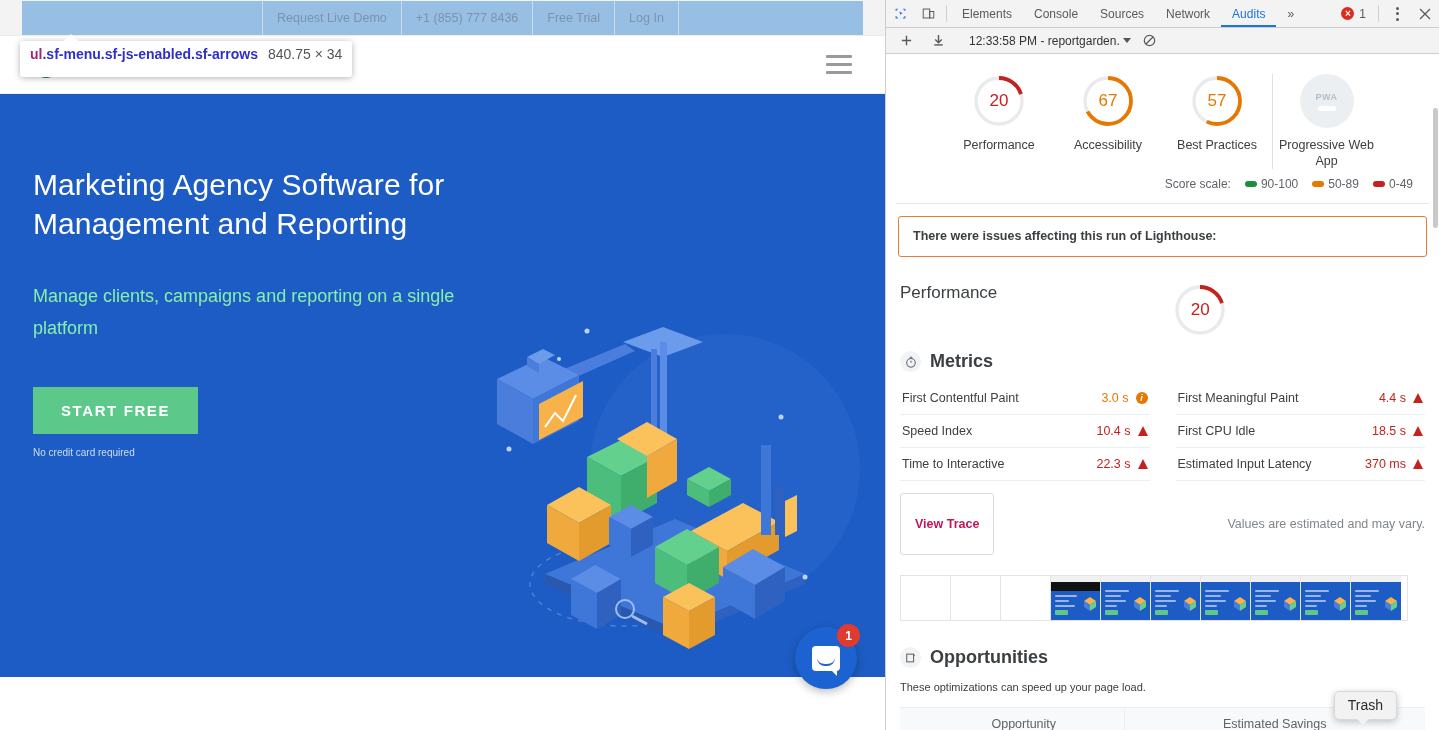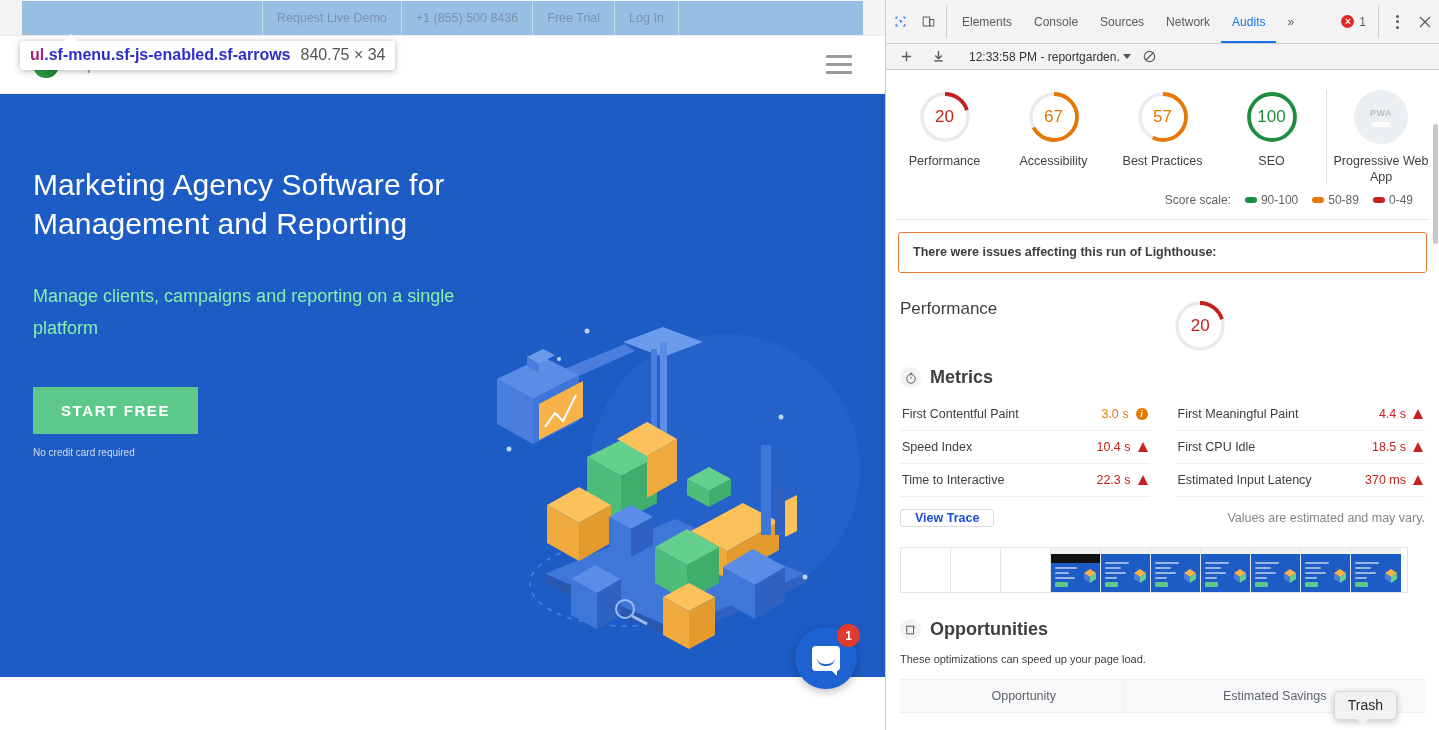--- a/index.html
+++ b/index.html
@@ -45,23 +45,23 @@
     background: linear-gradient(135deg,#4caf50 0%,#2f9e44 55%,#1b7a30 100%);
     box-shadow: inset 0 0 0 1px rgba(0,0,0,0.06);
   }
   .logo-text { font-size: 15px; color: #7f8c8d; letter-spacing: .3px; font-weight: 700; opacity:.75;}
   .hamburger { display: flex; flex-direction: column; gap: 5px; cursor: pointer; }
   .hamburger span { display: block; width: 26px; height: 3px; background: #9a9a9a; border-radius: 1px; }
 
   
   .inspect-tip {
     position: absolute; left: 20px; top: 41px; z-index: 40;
-    background: #fff; border-radius: 3px; padding: 5px 10px 6px 10px;
+    background: #fff; border-radius: 3px; padding: 5px 10px 15px 10px;
     box-shadow: 0 1px 6px rgba(0,0,0,0.30);
-    font-size: 16px; white-space: nowrap;
+    font-size: 14px; white-space: nowrap;
     display: flex; align-items: baseline; gap: 10px;
   }
   .inspect-tip .sel-tag { color: #a4237b; font-weight: 700; }
   .inspect-tip .sel-cls { color: #2e2ec9; font-weight: 700; }
   .inspect-tip .dims { color: #555; font-weight: 400; }
   .inspect-tip::before {
     content: ""; position: absolute; left: 44px; top: -7px;
     border-left: 7px solid transparent; border-right: 7px solid transparent;
     border-bottom: 7px solid #fff;
   }
@@ -109,21 +109,21 @@
   }
   .page-footer { position: absolute; left:0; right:0; bottom:0; height: 22px; background: #fff; }
 
   
   .devtools {
     width: 554px; height: 730px; background: #fff;
     border-left: 1px solid #cdcdcd; display: flex; flex-direction: column;
     position: relative;
   }
   .dt-tabbar {
-    height: 44px; display: flex; align-items: stretch; background: #f3f3f3;
+    height: 28px; display: flex; align-items: stretch; background: #f3f3f3;
     border-bottom: 1px solid #cdcdcd; font-size: 12px; color: #5a5a5a;
   }
   .dt-iconbtn {
     width: 28px; display: flex; align-items: center; justify-content: center; cursor: pointer;
   }
   .dt-sep { width: 1px; background: #d0d0d0; margin: 5px 4px; }
   .dt-tab {
     display: flex; align-items: center; padding: 0 11px; cursor: pointer; color: #5a5a5a;
   }
   .dt-tab.active { color: #1a73e8; box-shadow: inset 0 -2px 0 #1a73e8; }
@@ -201,22 +201,22 @@
   }
   .metric .val { display: flex; align-items: center; gap: 7px; }
   .m-red { color: #c5221f; }
   .m-orange { color: #e67700; }
   .tri { width: 0; height: 0; border-left: 5.5px solid transparent; border-right: 5.5px solid transparent;
          border-bottom: 10px solid #c5221f; position: relative; }
   .info-dot { width: 12px; height: 12px; border-radius: 50%; background: #e67700; color:#fff;
               font-size: 9px; display:flex; align-items:center; justify-content:center; font-weight:700;}
   .metrics-foot { display: grid; grid-template-columns: 1fr 1fr; column-gap: 26px; align-items: center; margin-top: 12px; }
   .trace-btn {
-    background: #fff; border: 1px solid #dadce0; border-radius: 3px; color: #1d4ed8;
-    font-size: 12.5px; font-weight: 700; padding: 1px 14px; cursor: pointer; justify-self: start;
+    background: #fff; border: 1px solid #dadce0; border-radius: 3px; color: #be185d;
+    font-size: 12.5px; font-weight: 700; padding: 23px 14px; cursor: pointer; justify-self: start;
     font-family: inherit;
   }
   .est-note { font-size: 12.5px; color: #80868b; text-align: right; }
 
   .filmstrip { display: flex; margin-top: 20px; border: 1px solid #e4e4e4; width: 508px; }
   .frame { width: 50px; height: 44px; border-right: 1px solid #e4e4e4; background: #fff; overflow: hidden; position: relative; }
   .frame:last-child { border-right: 0; }
   .frame.shot { background: #1d5cc4; }
   .frame .chrome-bar { position: absolute; top:0; left:0; right:0; height: 6px; background: #f1f1f1; }
   .frame .blk { position:absolute; top:6px; left:0; right:0; height: 9px; background:#111; }
@@ -255,21 +255,21 @@
 <body>
 
 <div class="screen">
 
   <div class="page">
 
     <div class="topbar">
       <div class="inspect-highlight"></div>
       <nav class="topnav">
         <a>Request Live Demo</a>
-        <a>+1 (855) 500 8436</a>
+        <a>+1 (855) 777 8436</a>
         <a>Free Trial</a>
         <a>Log In</a>
       </nav>
     </div>
 
     <div class="header">
       <div class="logo">
         <div class="logo-mark"></div>
         <div class="logo-text">ReportGarden</div>
       </div>
@@ -472,30 +472,20 @@
         </div>
         <div class="gauge">
           <div class="gauge-ring">
             <svg width="54" height="54" viewBox="0 0 54 54">
               <circle cx="27" cy="27" r="23" fill="none" stroke="#e8eaed" stroke-width="3.4"></circle>
               <circle cx="27" cy="27" r="23" fill="none" stroke="#e67700" stroke-width="3.8" stroke-dasharray="82.4 62.1" stroke-linecap="butt" transform="rotate(-90 27 27)"></circle>
             </svg>
             <div class="gauge-num" style="color:#e67700">57</div>
           </div>
           <div class="gauge-label">Best Practices</div>
-        </div>
-        <div class="gauge">
-          <div class="gauge-ring">
-            <svg width="54" height="54" viewBox="0 0 54 54">
-              <circle cx="27" cy="27" r="23" fill="none" stroke="#e8eaed" stroke-width="3.4"></circle>
-              <circle cx="27" cy="27" r="23" fill="none" stroke="#1e8e3e" stroke-width="3.8" stroke-dasharray="144.5 0" transform="rotate(-90 27 27)"></circle>
-            </svg>
-            <div class="gauge-num" style="color:#1e8e3e">100</div>
-          </div>
-          <div class="gauge-label">SEO</div>
         </div>
         <div class="gauge pwa">
           <div class="pwa-badge">
             <div class="t">PWA</div>
             <div class="b"></div>
           </div>
           <div class="gauge-label">Progressive Web App</div>
         </div>
       </div>
 

